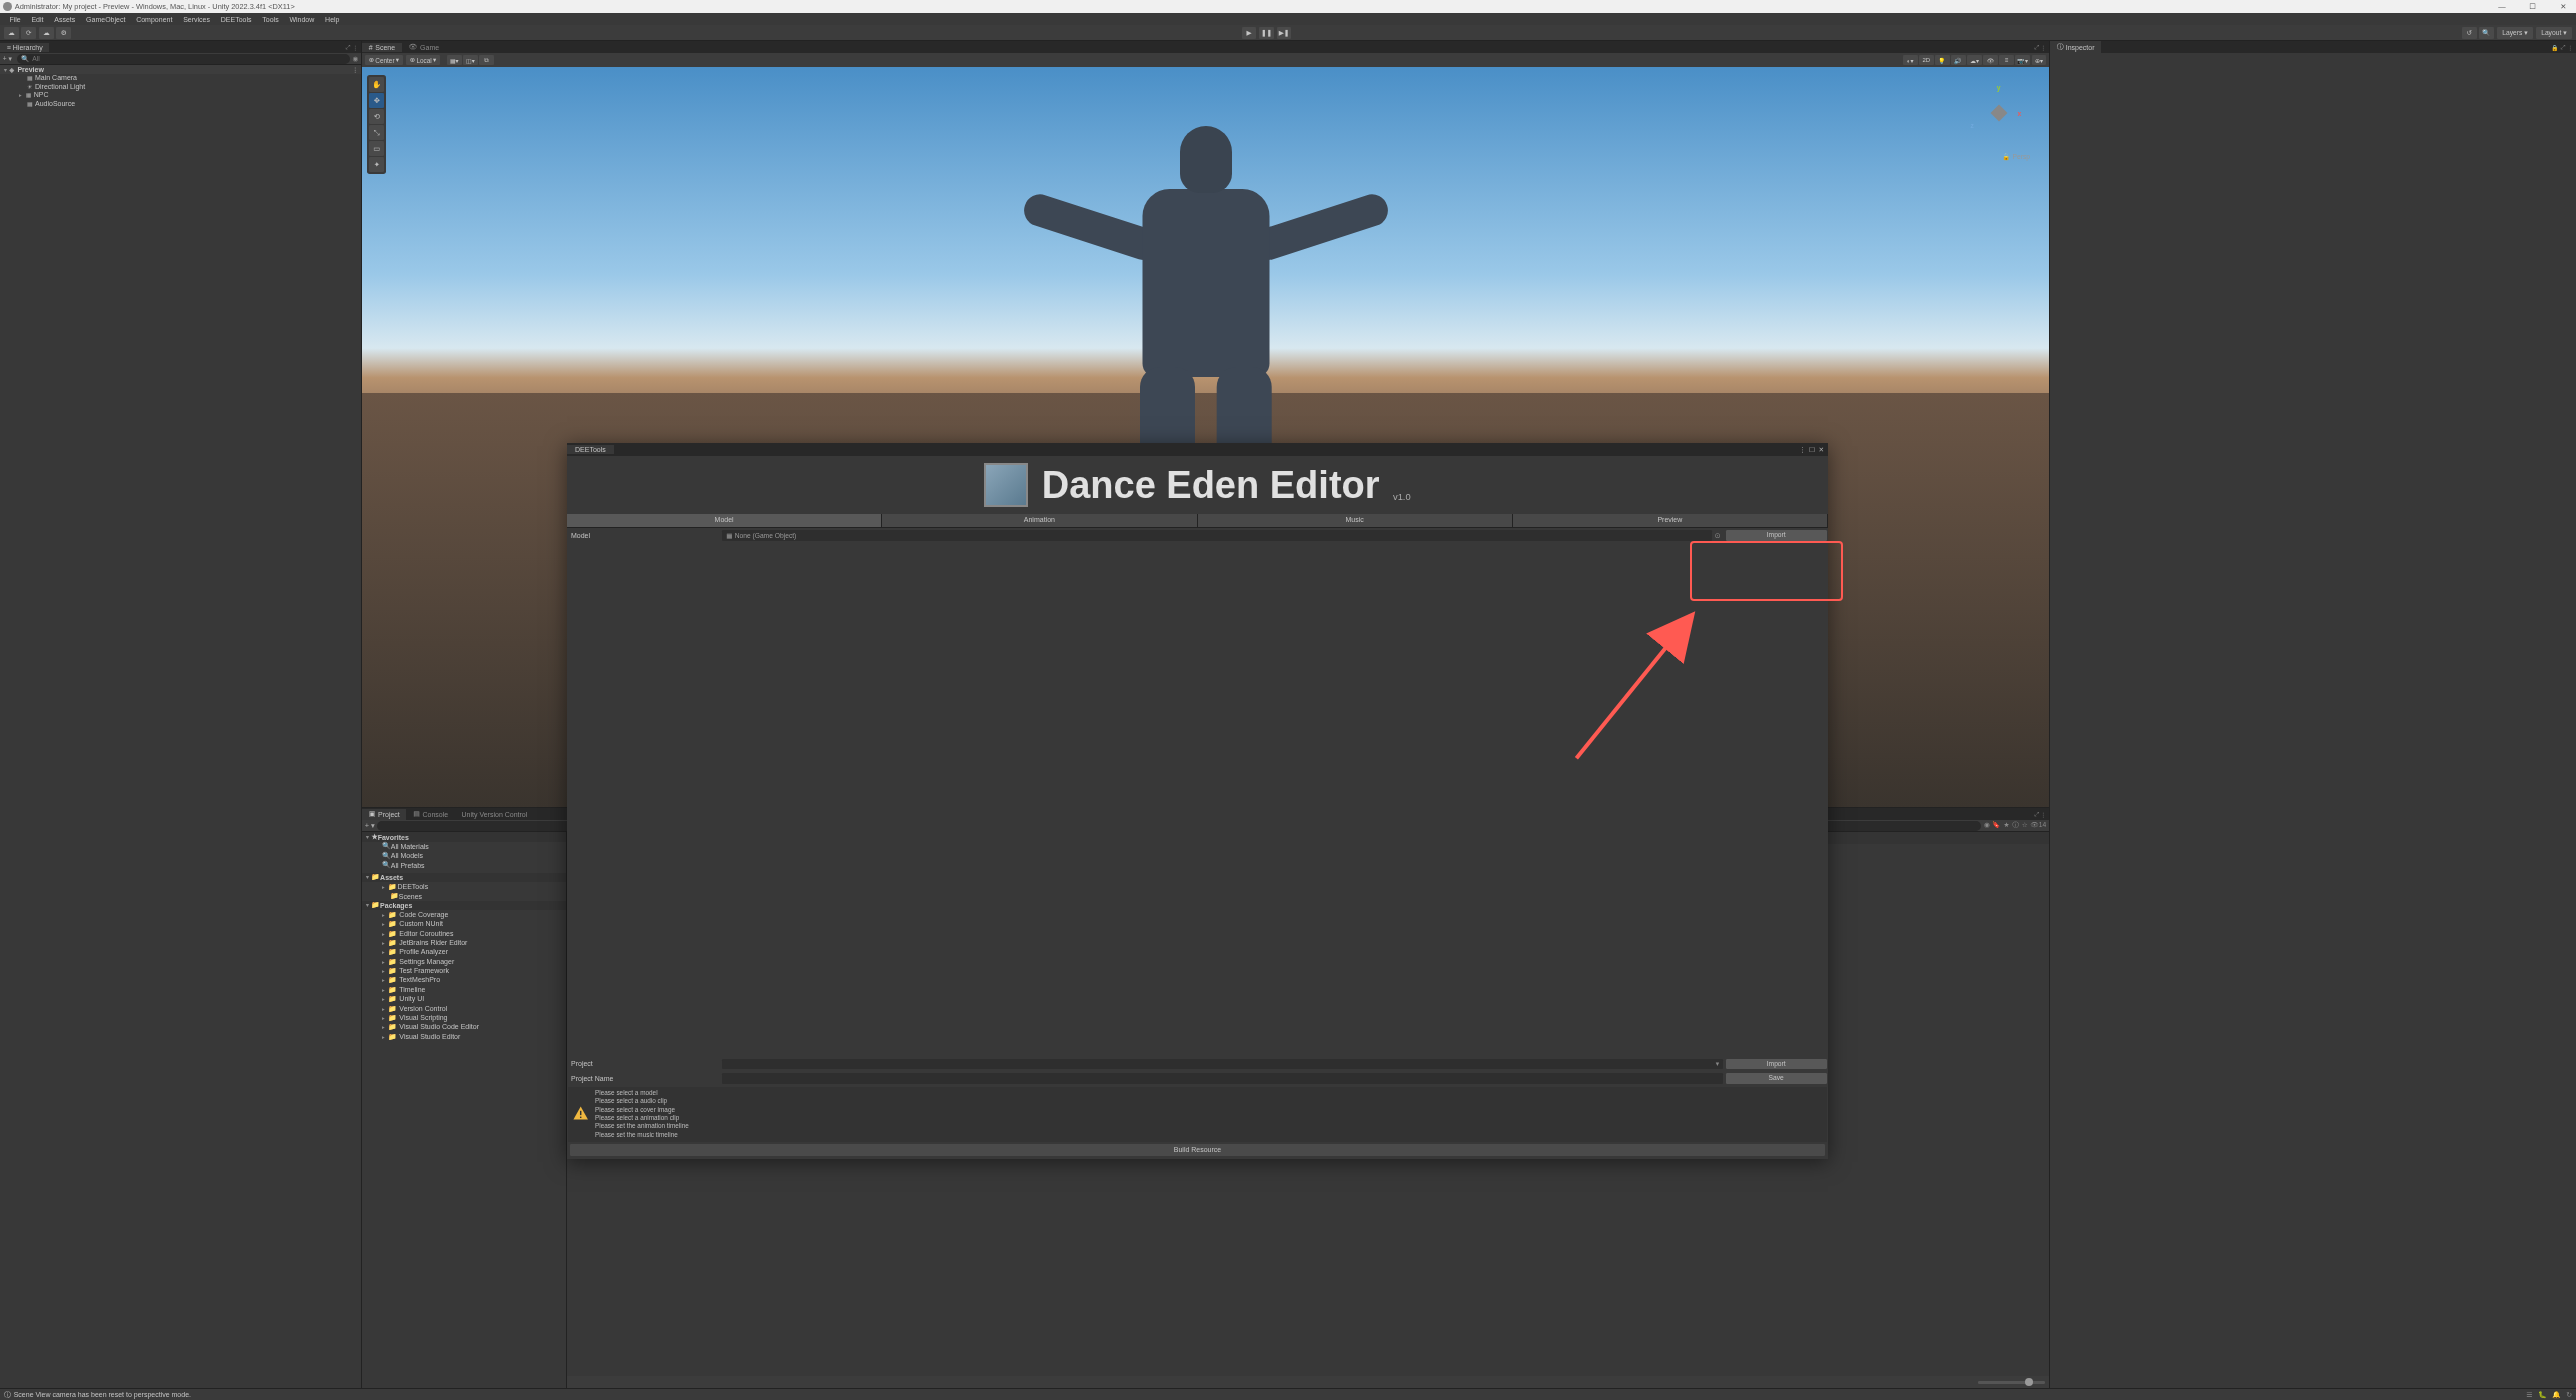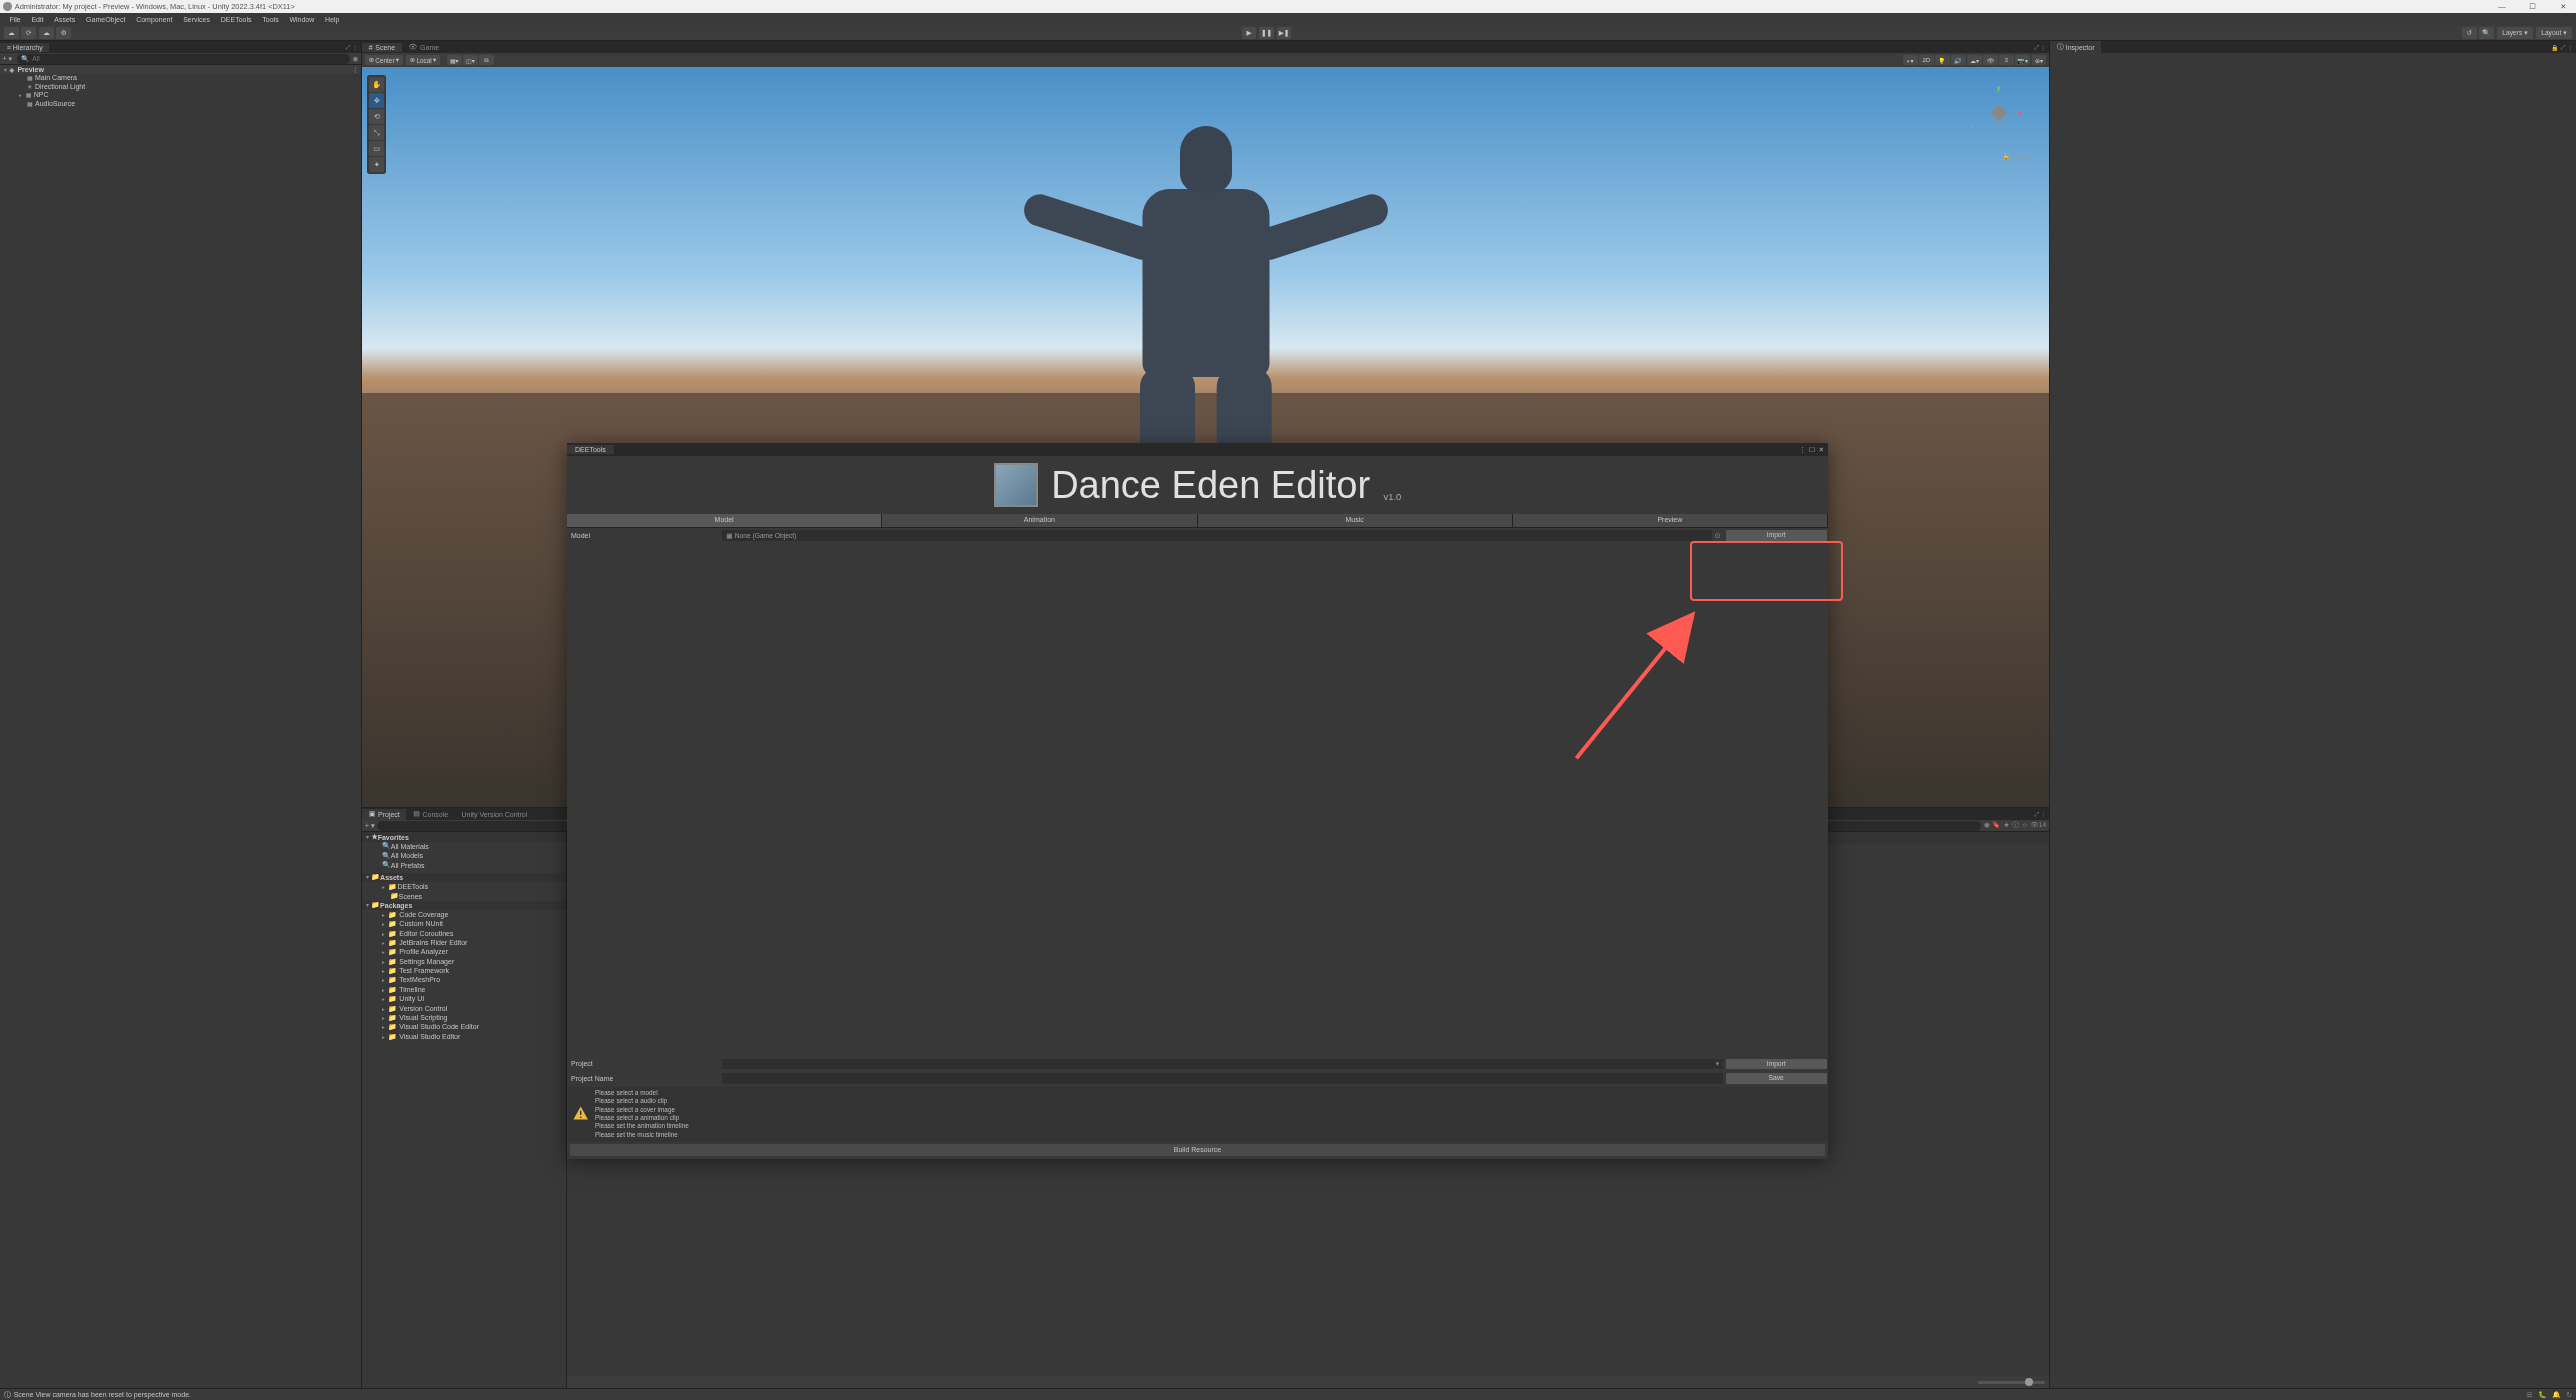--- a/index.html
+++ b/index.html
@@ -95,21 +95,21 @@
 
 .inspector-body { flex: 1; background: #383838; }
 
 
 .deetool { position: absolute; left: 567px; top: 443px; width: 1261px; height: 716px; background: #383838; box-shadow: 0 2.7px 20px rgba(0,0,0,0.5); display: flex; flex-direction: column; }
 .dt-tabs { height: 13.4px; background: #282828; display: flex; align-items: center; }
 .dt-tabs .dttab { padding: 1.3px 8px; background: #383838; font-size: 7px; }
 .dt-tabs .dtctrl { margin-left: auto; display: flex; gap: 3.4px; padding: 0 4px; font-size: 6.7px; color: #aaa; }
 .dt-header { height: 58px; display: flex; align-items: center; justify-content: center; gap: 13.4px; }
 .dt-logo { width: 44px; height: 44px; background: linear-gradient(135deg, #8aa5b8, #5a7a8f); border: 2px solid #888; }
-.dt-title { font-size: 38px; font-weight: 400; color: #e0e0e0; }
+.dt-title { font-size: 38px; font-weight: 700; color: #e0e0e0; }
 .dt-ver { font-size: 9.4px; color: #aaa; align-self: flex-end; margin-bottom: 12px; }
 .dt-subtabs { height: 13.4px; display: flex; border-bottom: 0.7px solid #222; }
 .dt-subtabs .sub { flex: 1; text-align: center; padding: 2px 0; font-size: 7px; background: #484848; border-right: 0.7px solid #222; }
 .dt-subtabs .sub.active { background: #585858; }
 .dt-content { flex: 1; display: flex; flex-direction: column; padding: 1.3px; }
 .dt-row { display: flex; align-items: center; height: 13.4px; margin-bottom: 1.3px; }
 .dt-row .lbl { width: 154px; padding-left: 2.7px; font-size: 7px; }
 .dt-row .field { flex: 1; background: #2e2e2e; height: 10.7px; border-radius: 1.3px; padding: 0 4px; display: flex; align-items: center; font-size: 6.7px; color: #999; }
 .dt-row .field.dd::after { content: "▾"; margin-left: auto; color: #888; }
 .dt-row .picker { width: 10.7px; text-align: center; color: #888; font-size: 7.4px; }

